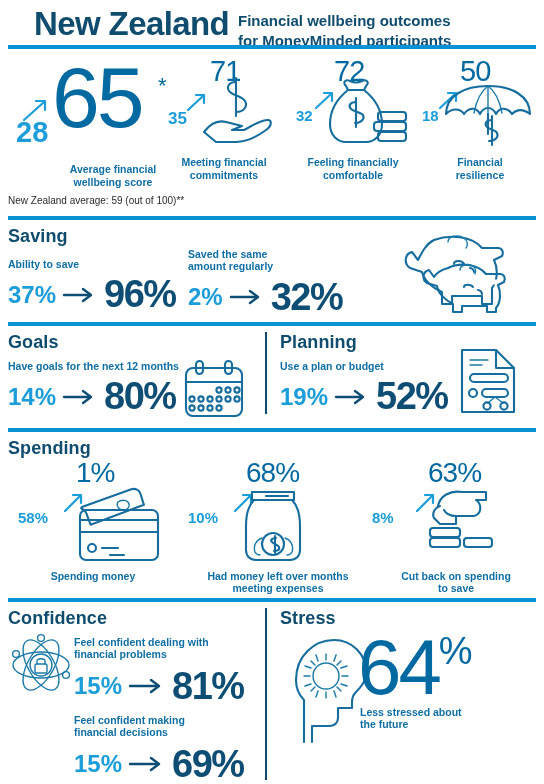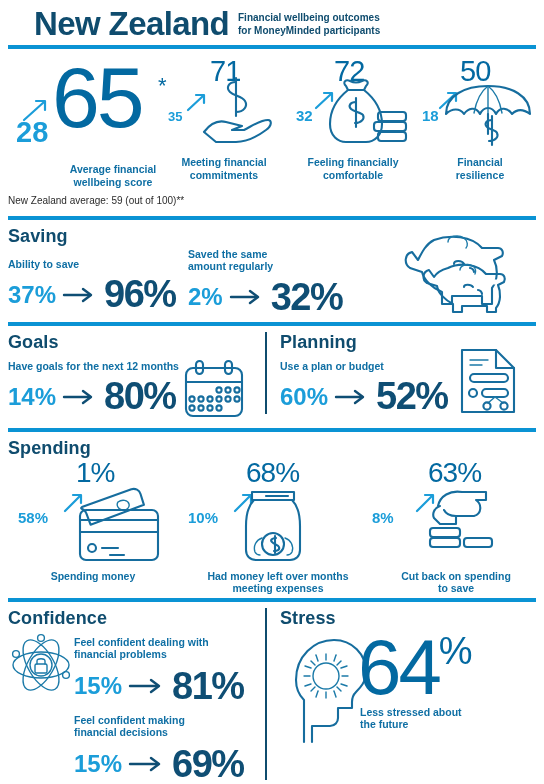--- a/index.html
+++ b/index.html
@@ -31,21 +31,21 @@
   
   .arr { display:inline-block; vertical-align:middle; }
 
   
   .hdr-title {
     position:absolute; left:10px; top:5px;
     font-size:33px; font-weight:bold; color:#0f4c6e; letter-spacing:-.6px;margin-left:24px;
   }
   .hdr-sub {
     position:absolute; left:238px; top:11px;
-    font-size:10px; font-weight:bold; color:#0f4c6e; line-height:1.3;
+    font-size:15px; font-weight:bold; color:#0f4c6e; line-height:1.3;
   }
 
   
   .topstat { position:absolute; text-align:center; }
   .topstat .lbl {
     font-size:10.5px; font-weight:bold; color:#0f6fa4; line-height:1.2;
   }
   .footnote {
     position:absolute; left:8px; top:195px;
     font-size:10px; color:#2b2b2b; font-weight:normal; white-space:nowrap;
@@ -88,21 +88,21 @@
     </div>
   </div>
   <div class="footnote">New Zealand average: 59 (out of 100)**</div>
 
   <div class="topstat" style="left:168px;top:58px;width:112px;">
     <div class="big" style="font-size:29px;position:absolute;left:42px;top:0;">71</div>
     <svg width="24" height="20" style="position:absolute;left:18px;top:34px;">
       <path class="ar" d="M2 18 L17 4"></path>
         <path class="ar" d="M10 3 L18 3 L18 11"></path>
     </svg>
-    <div class="lite" style="position:absolute;left:0px;top:52px;font-size:13px;">35</div>
+    <div class="lite" style="position:absolute;left:0px;top:52px;font-size:17px;">35</div>
     <svg width="72" height="64" style="position:absolute;left:34px;top:22px;">
       <path class="ln" d="M34 2 C26 2 24 8 28 12 C32 16 40 16 43 21 C46 26 42 32 34 32"></path>
       <path class="ln" d="M34 -2 L34 36"></path>
       <path class="ln" d="M2 52 C8 44 16 40 24 42 L40 46 L30 50 L42 50 C50 46 58 40 66 40 C70 40 70 46 64 50 C56 56 44 62 34 62 L14 62 Z"></path>
     </svg>
     <div class="lbl" style="position:absolute;left:-4px;top:98px;width:120px;">
       <div>Meeting financial</div>
       <div>commitments</div>
     </div>
   </div>
@@ -227,21 +227,21 @@
     <circle class="ln" cx="10" cy="48" r="2.6"></circle>
       <circle class="ln" cx="19" cy="48" r="2.6"></circle>
       <circle class="ln" cx="28" cy="48" r="2.6"></circle>
       <circle class="ln" cx="37" cy="48" r="2.6"></circle>
   </svg>
 
   <div class="sect-title" style="position:absolute;left:280px;top:332px;">Planning</div>
   <div style="position:absolute;left:280px;top:360px;">
     <div class="caption">Use a plan or budget</div>
     <div class="pair" style="margin-top:3px;">
-      <span class="s">60%</span>
+      <span class="s">19%</span>
       <svg class="arr" width="36" height="16" style="margin:0 6px;">
         <path class="ar-d" d="M2 8 L28 8"></path>
           <path class="ar-d" d="M21 2 L29 8 L21 14"></path>
       </svg>
       <span class="b">52%</span>
     </div>
   </div>
   <svg width="62" height="70" style="position:absolute;left:458px;top:346px;">
     <path class="ln" d="M4 4 L38 4 L56 22 L56 66 L4 66 Z"></path>
     <path class="ln" d="M38 4 L38 22 L56 22"></path>

